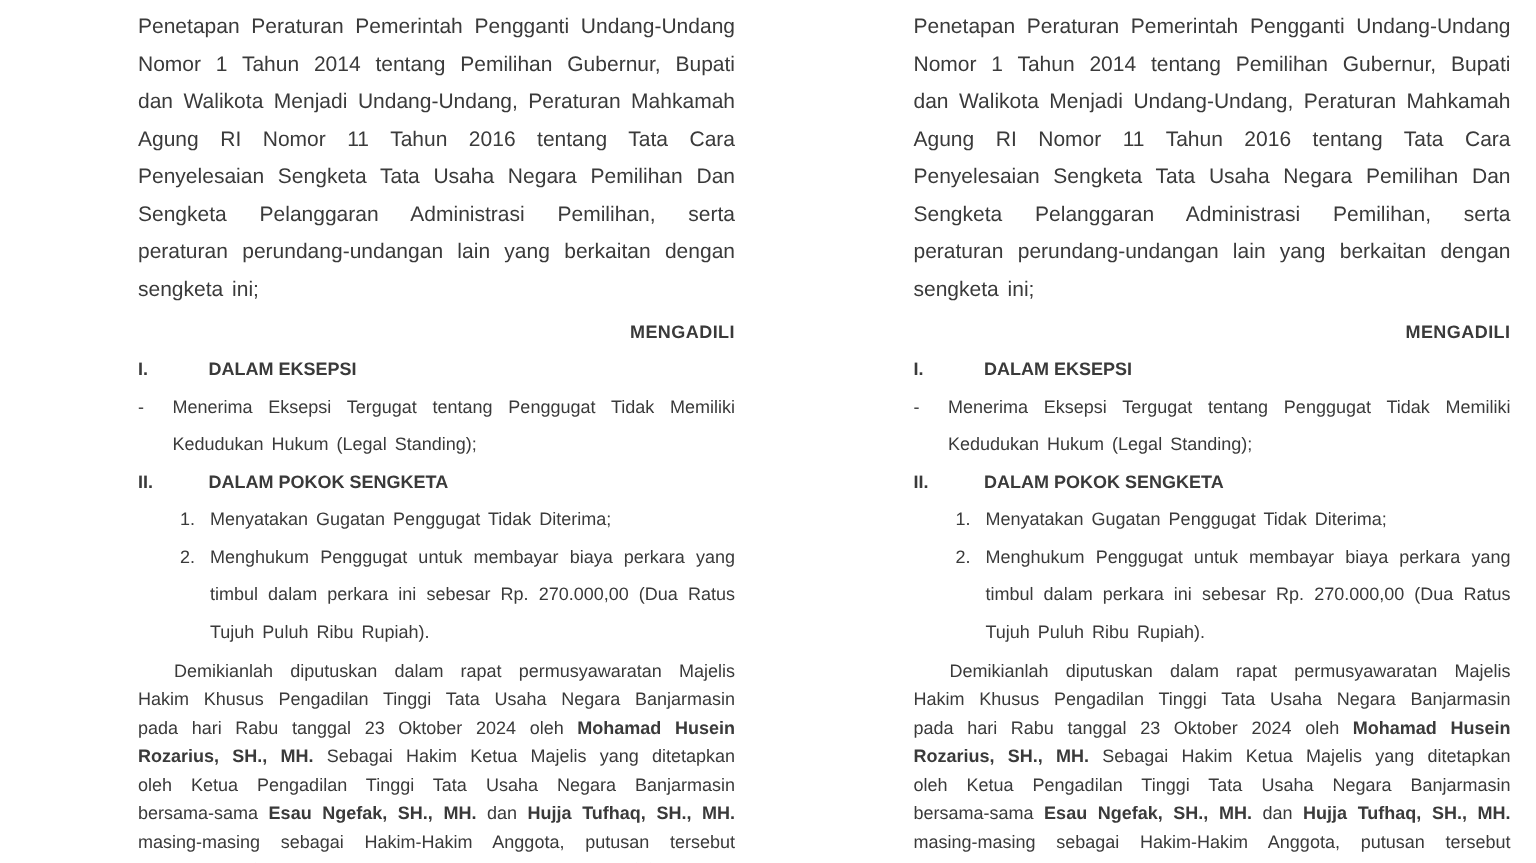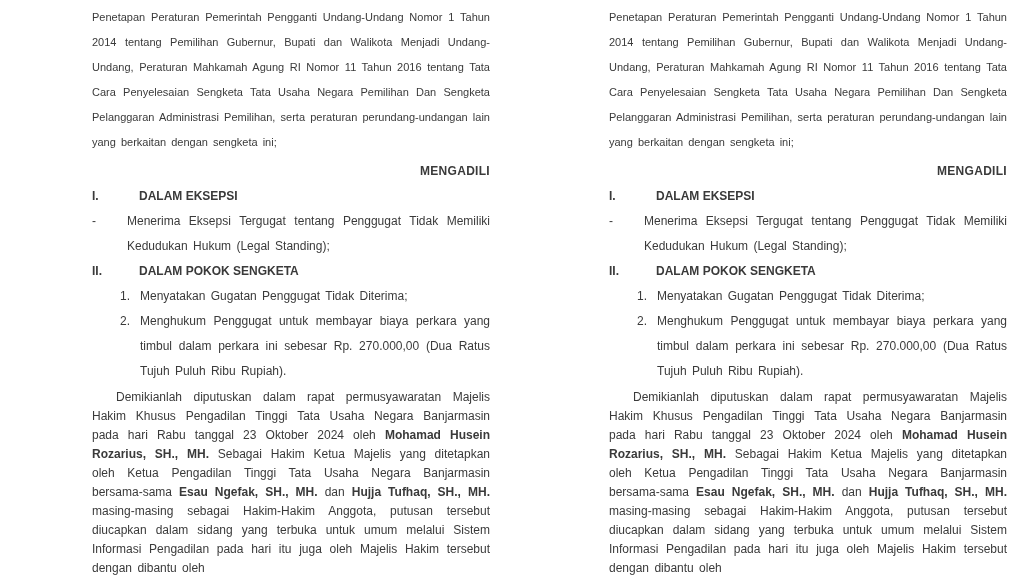--- a/index.html
+++ b/index.html
@@ -20,21 +20,21 @@
     width: 398px;
     color: #3a3a3a;
     filter: blur(0.3px);
     -webkit-font-smoothing: antialiased;
   }
   #page-1 { left: 92px; }
   #page-2 { left: 609px; }
 
   .intro {
     margin: 5px 0 0 0;
-    font-size: 11px;
+    font-size: 14px;
     line-height: 25px;
     text-align: justify;
     word-spacing: 2px;
   }
   .verdict {
     margin: 3px 0 0 0;
     text-align: right;
     font-weight: bold;
     font-size: 12px;
     line-height: 26px;
@@ -46,21 +46,21 @@
     font-size: 12px;
     line-height: 25px;
   }
   .sec-head .numeral { width: 47px; flex: none; }
   .bullet-item {
     display: flex;
     font-size: 12px;
     line-height: 25px;
   }
   .bullet-item .dash { width: 23px; flex: none; }
-  .bullet-item .txt { flex: 1; text-align: justify; word-spacing: 2px; margin-left: 12px; }
+  .bullet-item .txt { flex: 1; text-align: justify; word-spacing: 2px; }
   .num-list { margin-left: 28px; }
   .num-item {
     display: flex;
     font-size: 12px;
     line-height: 25px;
   }
   .num-item .num { width: 20px; flex: none; }
   .num-item .txt { flex: 1; text-align: justify; word-spacing: 2px; }
   .closing {
     margin: 4px 0 0 0;

